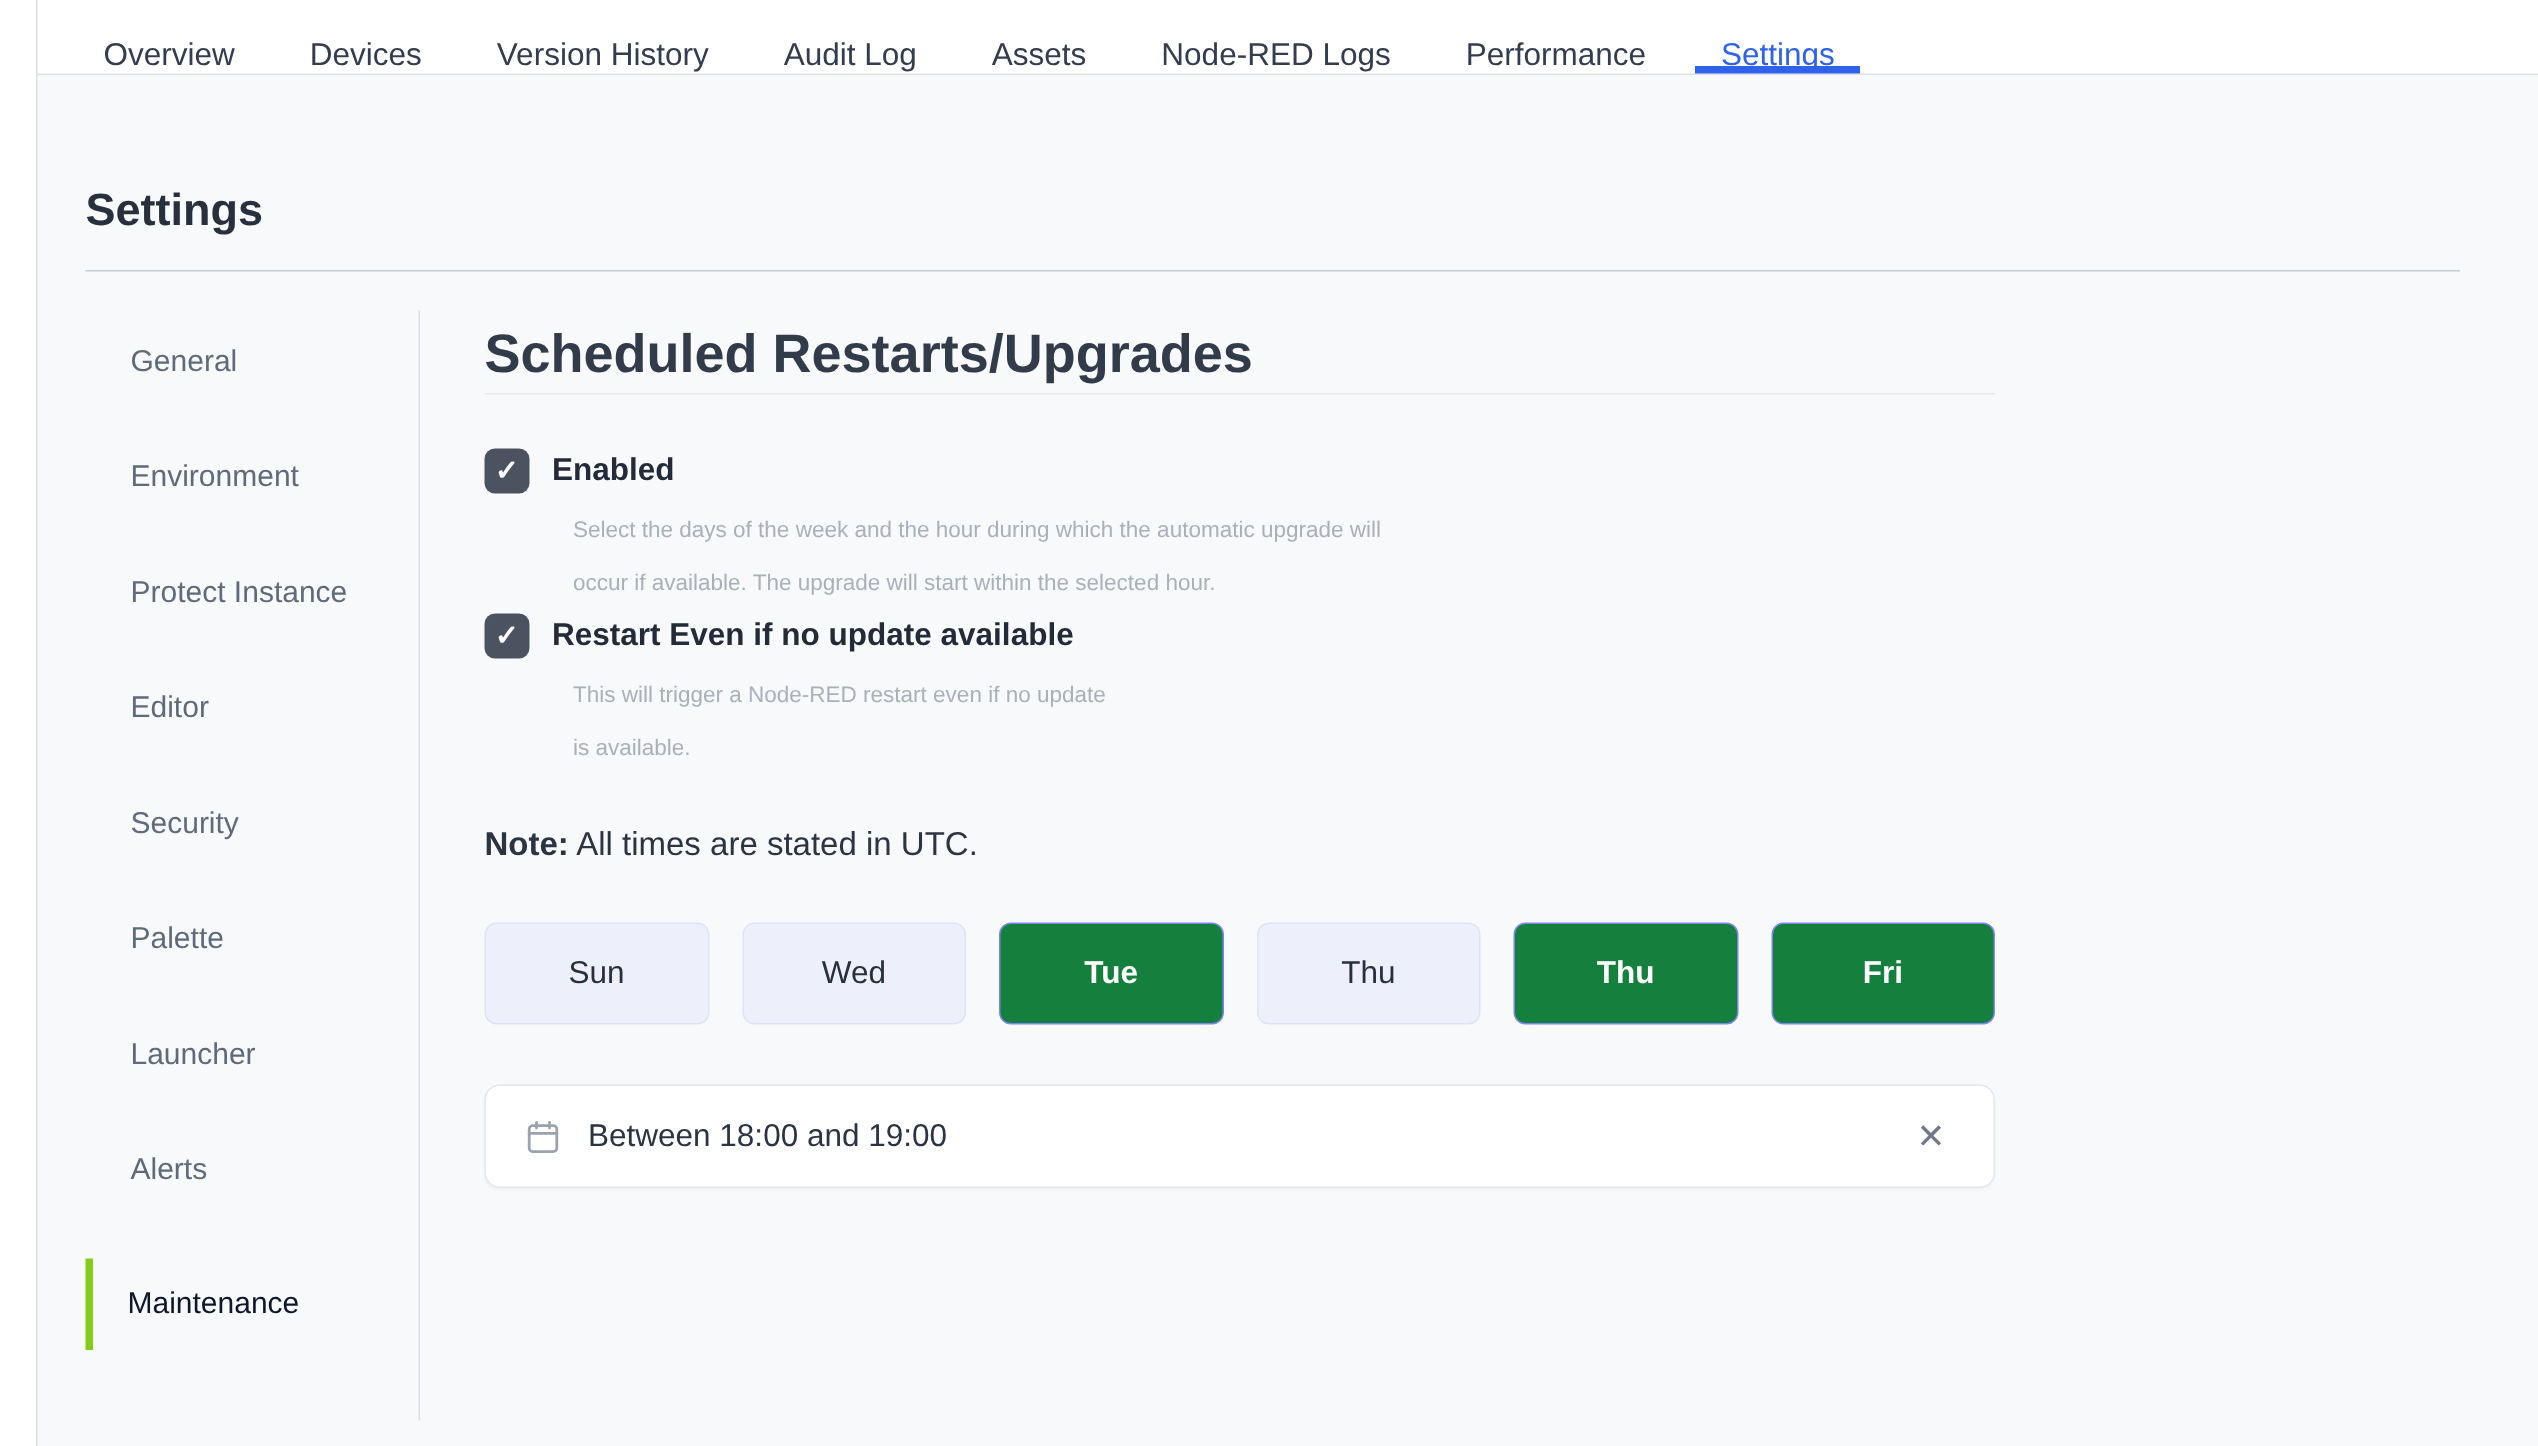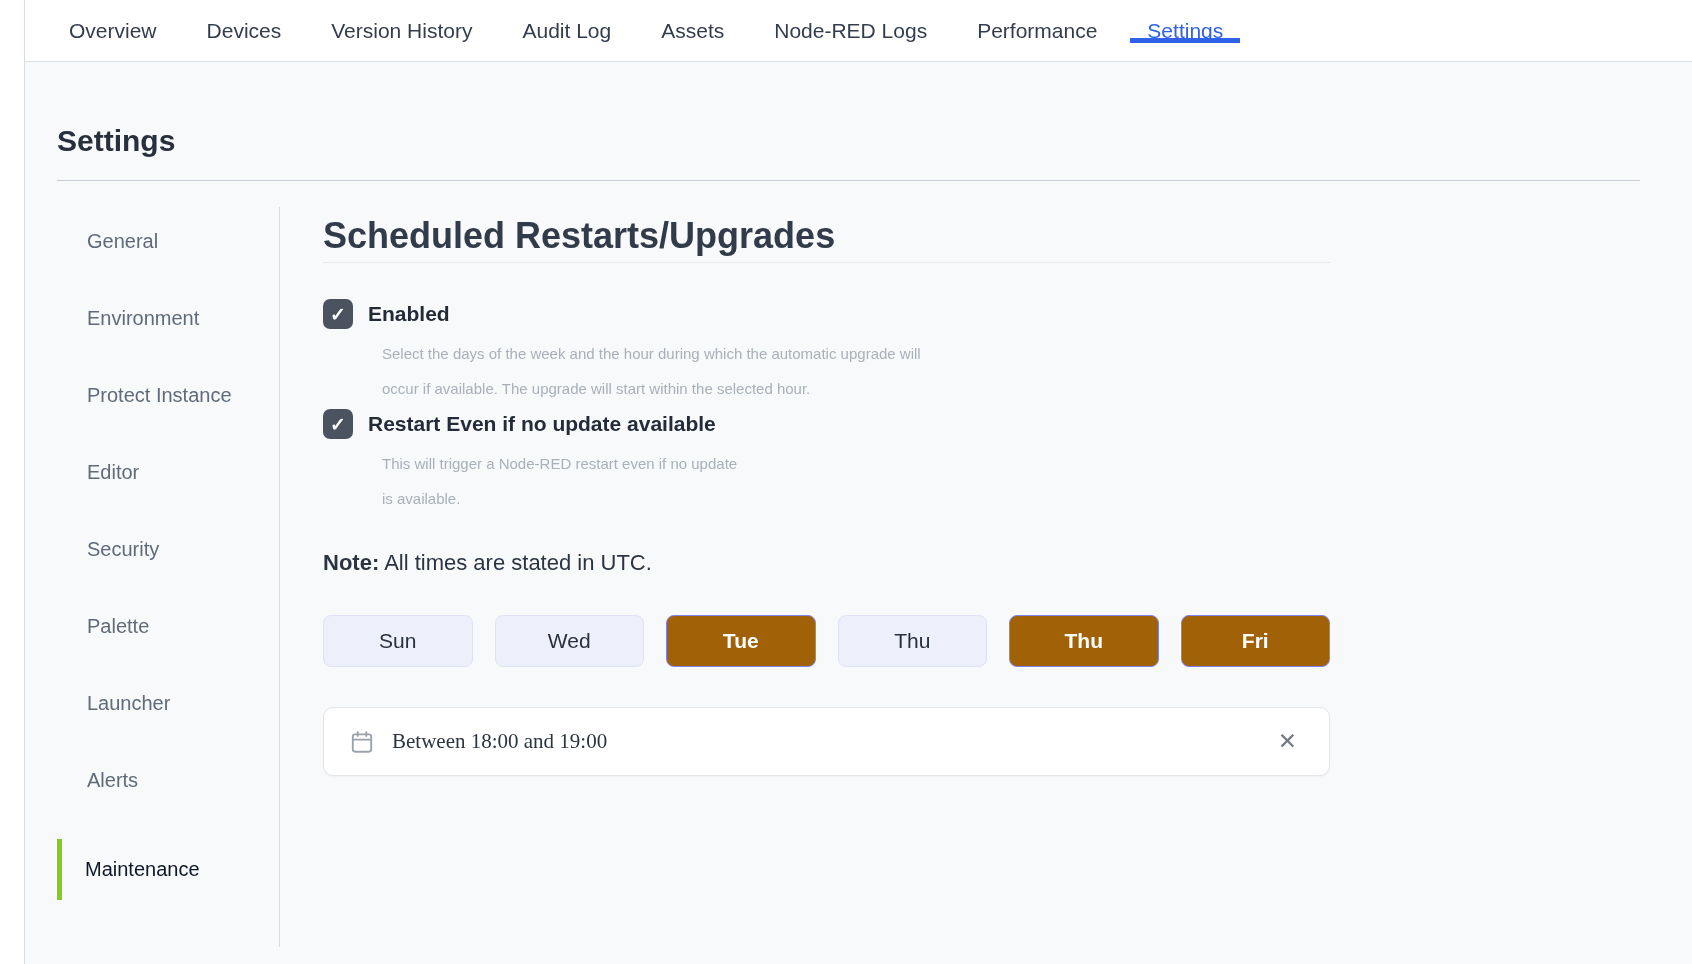--- a/index.html
+++ b/index.html
@@ -12,23 +12,23 @@
   }
 
   
   .left-strip {
     position:absolute; left:0; top:0; bottom:0; width:25px;
     background:#ffffff; border-right:1px solid #d9dde3; z-index:5;
   }
 
   
   .topnav {
-    position:absolute; left:0; right:0; top:0; height:62px;
+    position:absolute; left:0; right:0; top:0; height:50px;
     background:#ffffff; border-bottom:1px solid #dde1e6;
-    display:flex; align-items:center; padding-left:52px; z-index:2;
+    display:flex; align-items:flex-end; padding-left:52px; z-index:2;
   }
   .tab {
     display:flex; align-items:center; padding:0 17px; margin-right:16px;
     font-size:21px; color:#333d4d; position:relative; cursor:pointer;
     white-space:nowrap; font-weight:400;
   }
   .tab.active { color:#2f62e8; }
   .tab.active::after {
     content:""; position:absolute; left:0; right:0; bottom:0; height:5px;
     background:#2f62e8;
@@ -75,32 +75,32 @@
   .option-desc {
     margin-left:59px; margin-top:7px; font-size:15px; line-height:35px;
     color:#a9b0ba; font-weight:400;
   }
 
   .note { margin-top:32px; font-size:22px; line-height:30px; color:#2b3442; }
   .note b { font-weight:700; }
 
   .days-row { display:flex; gap:22px; margin-top:37px; }
   .day-btn {
-    flex:1 1 0; height:52px; border-radius:8px; display:flex; align-items:center;
+    flex:1 1 0; height:68px; border-radius:8px; display:flex; align-items:center;
     justify-content:center; font-size:21px; cursor:pointer;
     background:#edeffb; border:1px solid #e0e3f7; color:#29303d; font-weight:400;
   }
   .day-btn.selected {
-    background:#a16207; border:1px solid #7e84ee; color:#ffffff; font-weight:600;
+    background:#15803d; border:1px solid #7e84ee; color:#ffffff; font-weight:600;
   }
 
   .time-box {
     margin-top:40px; height:69px; background:#ffffff; border:1px solid #e3e6ea;
     border-radius:10px; display:flex; align-items:center; padding:0 28px 0 25px;
-    box-shadow:0 1px 2px rgba(30,40,60,0.04); cursor:pointer;font-family:Liberation Serif, serif;
+    box-shadow:0 1px 2px rgba(30,40,60,0.04); cursor:pointer;
   }
   .cal-icon { width:26px; height:26px; flex:0 0 26px; margin-right:17px; }
   .time-text { font-size:21px; color:#2b3442; }
   .clear-btn {
     margin-left:auto; font-size:23px; color:#707a87; line-height:1; cursor:pointer;
     padding:4px;
   }
 </style>
 </head>
 <body>

